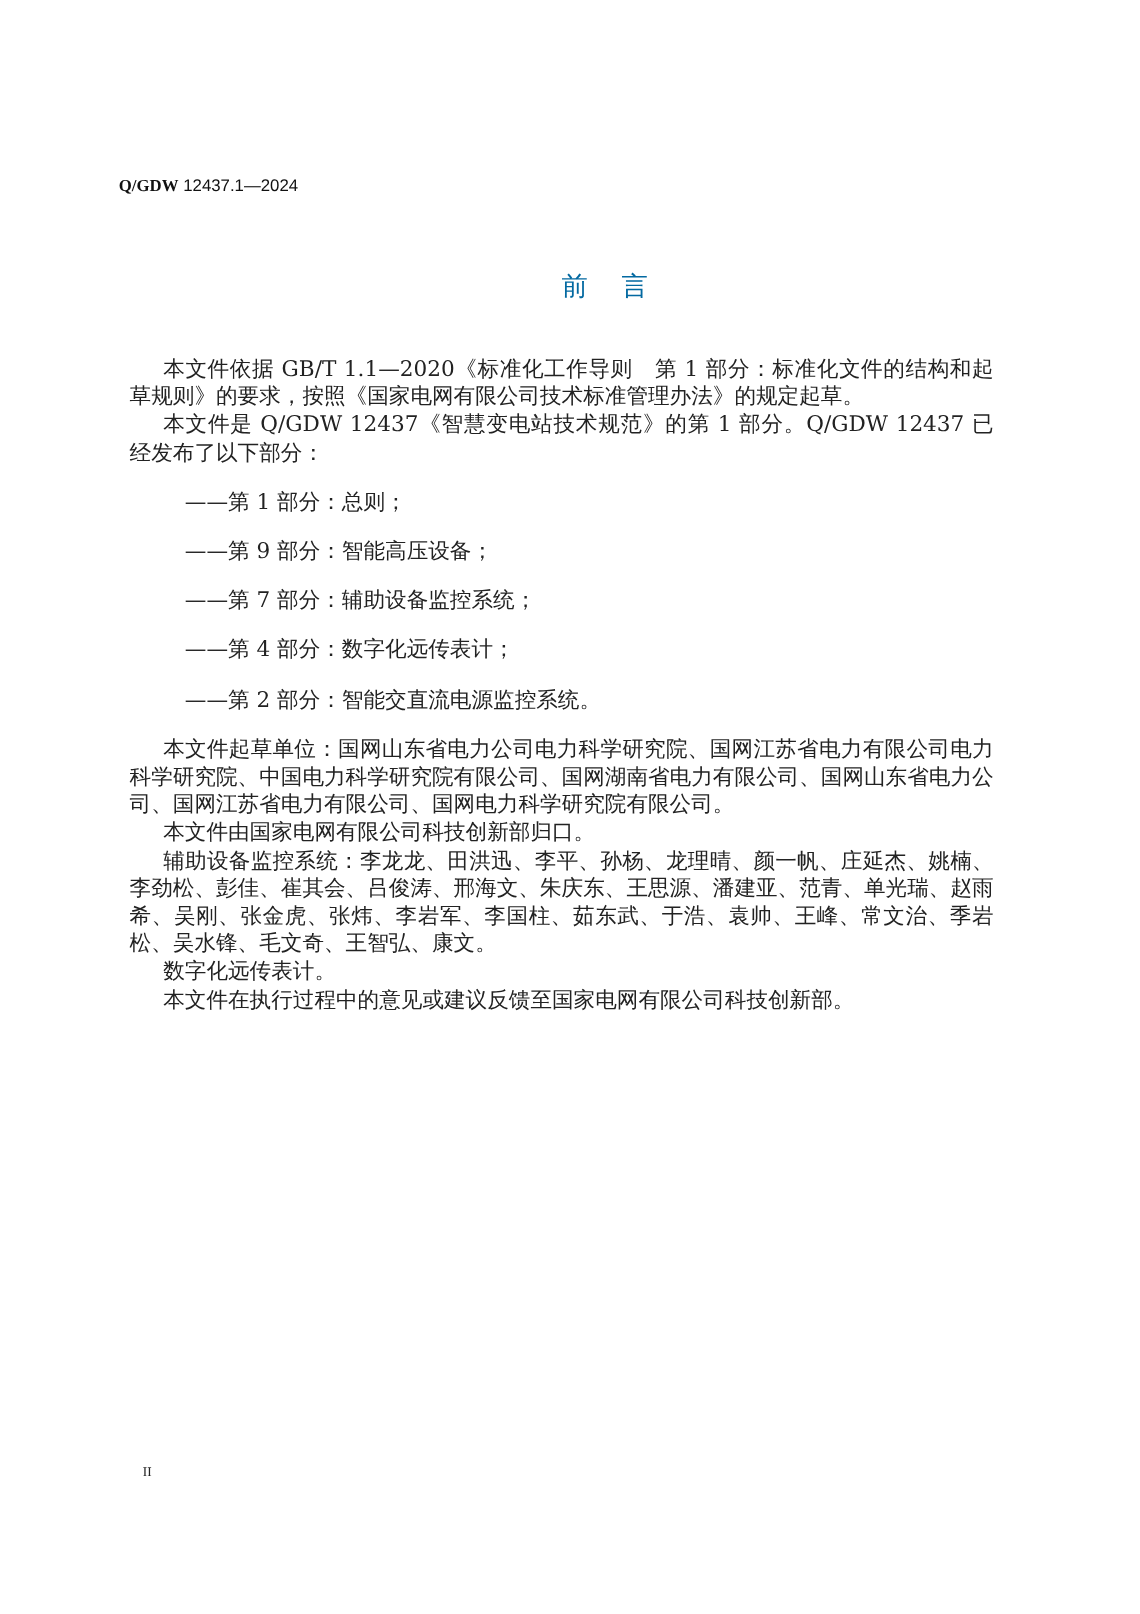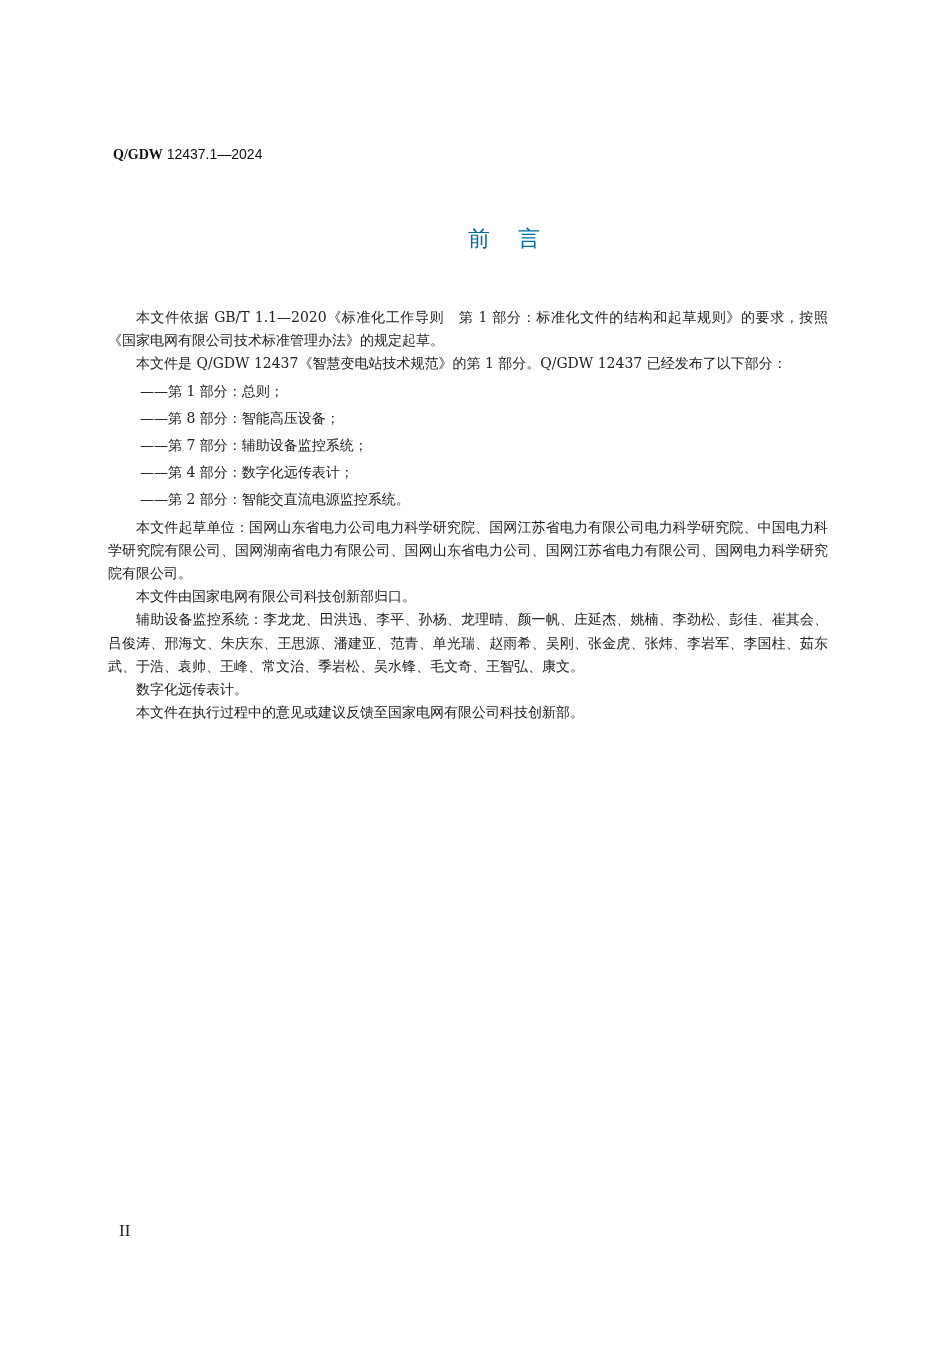--- a/index.html
+++ b/index.html
@@ -1,43 +1,43 @@
 <!DOCTYPE html>
 <html><head>
 <meta charset="utf-8">
 <style>
   html, body { margin: 0; padding: 0; background: #ffffff; }
   body { width: 950px; height: 1345px; position: relative; overflow: hidden;
          font-family: "DejaVu Serif", "Liberation Serif", serif; color: #222; }
-  .header { position: absolute; left: 113px; top: 146px; font-size: 14px;
+  .header { position: absolute; left: 99px; top: 146px; font-size: 14px;
             font-family: "Liberation Sans", sans-serif; color: #111; text-align: center; }
   .header .code { font-family: "Liberation Serif", serif; font-weight: bold; }
   .title { position: absolute; left: 0; width: 950px; top: 224px; text-align: center;
            font-size: 22px; letter-spacing: 28px; font-family: "DejaVu Sans", sans-serif; color: #0369a1; margin-left: 43px; }
-  .body { position: absolute; left: 108px; top: 306px; width: 720px; font-size: 14px; line-height: 23.2px; }
+  .body { position: absolute; left: 108px; top: 296px; width: 720px; font-size: 18px; line-height: 23.2px; }
   .p { text-indent: 28px; margin: 0; text-align: justify; }
-  .li { text-indent: 28px; margin: 4px; }
-  .footer { position: absolute; left: 119px; top: 1221px; font-size: 17px;
+  .li { text-indent: 28px; margin: 18px; }
+  .footer { position: absolute; left: 119px; top: 1221px; font-size: 11px;
             font-family: "Liberation Serif", serif; }
 </style>
 </head>
 <body>
 
 <div class="header">
   <span class="code">Q/GDW</span>
   <span>12437.1—2024</span>
 </div>
 
 <div class="title">前言</div>
 
 <div class="body">
   <p class="p">本文件依据 GB/T 1.1—2020《标准化工作导则　第 1 部分：标准化文件的结构和起草规则》的要求，按照《国家电网有限公司技术标准管理办法》的规定起草。</p>
   <p class="p">本文件是 Q/GDW 12437《智慧变电站技术规范》的第 1 部分。Q/GDW 12437 已经发布了以下部分：</p>
   <p class="li">——第 1 部分：总则；</p>
-  <p class="li">——第 8 部分：智能高压设备；</p>
+  <p class="li">——第 9 部分：智能高压设备；</p>
   <p class="li">——第 7 部分：辅助设备监控系统；</p>
   <p class="li">——第 4 部分：数字化远传表计；</p>
   <p class="li">——第 2 部分：智能交直流电源监控系统。</p>
   <p class="p">本文件起草单位：国网山东省电力公司电力科学研究院、国网江苏省电力有限公司电力科学研究院、中国电力科学研究院有限公司、国网湖南省电力有限公司、国网山东省电力公司、国网江苏省电力有限公司、国网电力科学研究院有限公司。</p>
   <p class="p">本文件由国家电网有限公司科技创新部归口。</p>
   <p class="p">辅助设备监控系统：李龙龙、田洪迅、李平、孙杨、龙理晴、颜一帆、庄延杰、姚楠、李劲松、彭佳、崔其会、吕俊涛、邢海文、朱庆东、王思源、潘建亚、范青、单光瑞、赵雨希、吴刚、张金虎、张炜、李岩军、李国柱、茹东武、于浩、袁帅、王峰、常文治、季岩松、吴水锋、毛文奇、王智弘、康文。</p>
   <p class="p">数字化远传表计。</p>
   <p class="p">本文件在执行过程中的意见或建议反馈至国家电网有限公司科技创新部。</p>
 </div>
 

